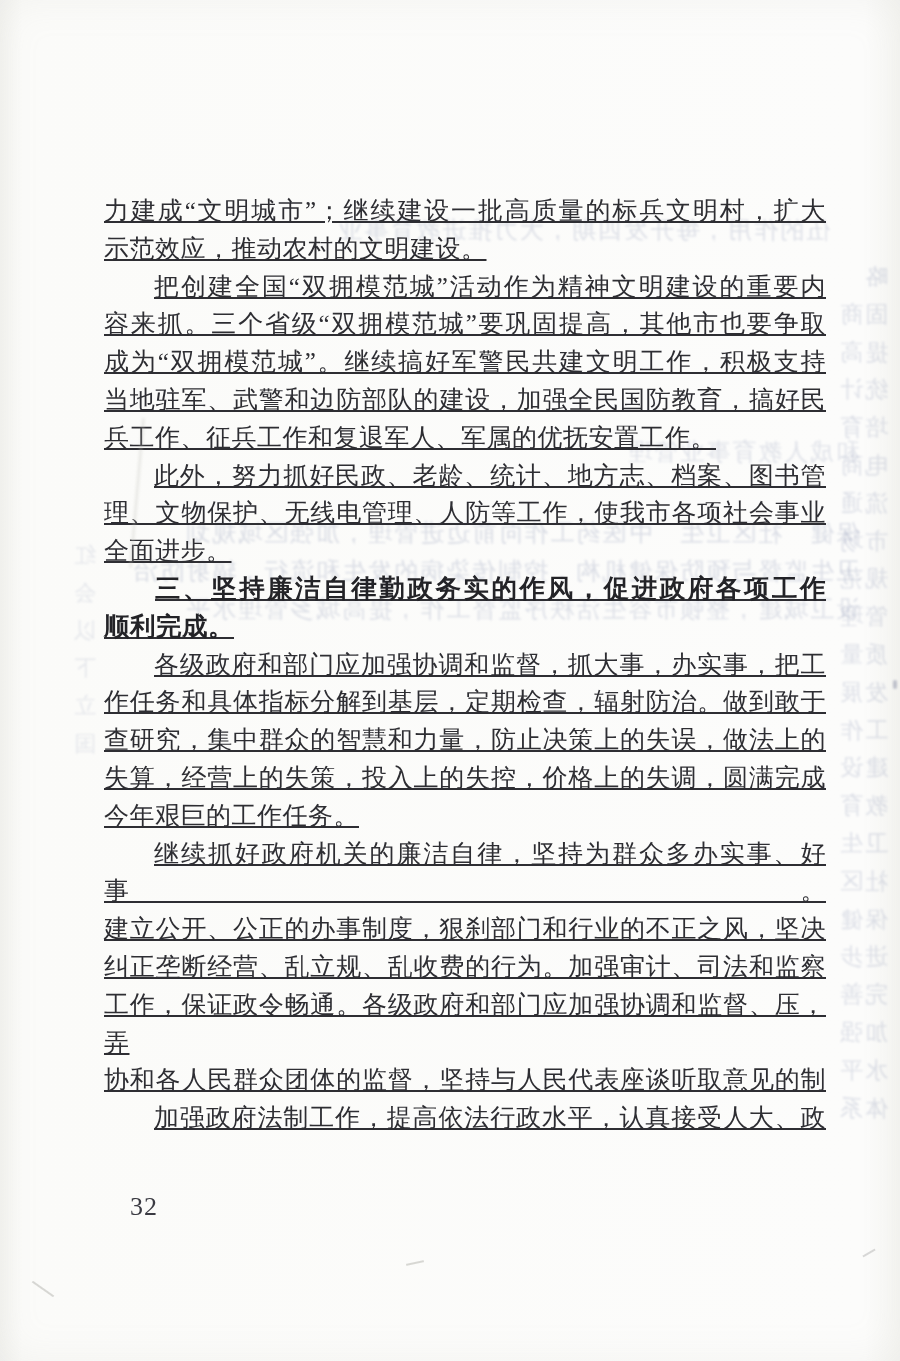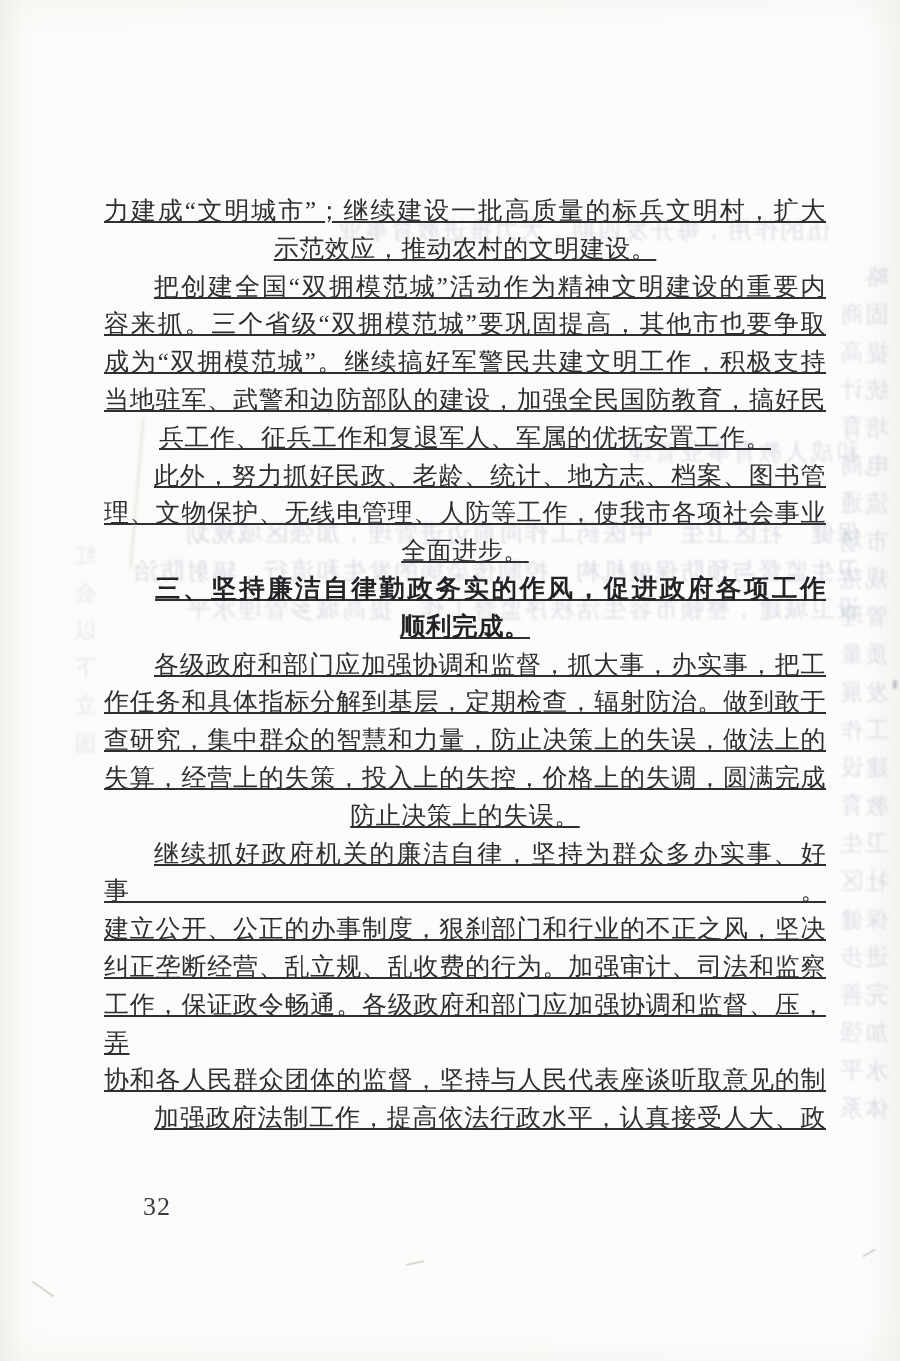--- a/index.html
+++ b/index.html
@@ -19,35 +19,35 @@
 
   
   .text-block {
     position: absolute;
     left: 104px; top: 192px; width: 722px;
     font-size: 25px; line-height: 37.8px;
     color: #2e2e33;
     letter-spacing: 0.5px;
     text-decoration: underline;
   }
-  .line { text-align: center; }
+  .line { text-align: left; }
   .line.full { text-align: justify; text-align-last: justify; }
   .line.indent { text-indent: 2em; }
   .heading {
     font-family: "Liberation Sans", sans-serif;
     font-weight: 700;
     color: #232327;
     margin: 34px 0 8px 0;
     font-size: 25.5px;
   }
   .para { margin: 0; }
 
   .page-number {
     position: absolute;
-    left: 143px; top: 1192px;
+    left: 130px; top: 1192px;
     font-size: 26px; color: #3a3a42;
     font-family: "Liberation Serif", serif;
     letter-spacing: 1px;
   }
 
   
   .ghost {
     position: absolute;
     transform: scaleX(-1);
     color: #64719a;
@@ -147,21 +147,21 @@
     <div class="para heading">
       <div class="line full indent">三、坚持廉洁自律勤政务实的作风，促进政府各项工作</div>
       <div class="line">顺利完成。</div>
     </div>
 
     <div class="para">
       <div class="line full indent">各级政府和部门应加强协调和监督，抓大事，办实事，把工</div>
       <div class="line full">作任务和具体指标分解到基层，定期检查，辐射防治。做到敢于</div>
       <div class="line full">查研究，集中群众的智慧和力量，防止决策上的失误，做法上的</div>
       <div class="line full">失算，经营上的失策，投入上的失控，价格上的失调，圆满完成</div>
-      <div class="line">防止决策上的失误。</div>
+      <div class="line">今年艰巨的工作任务。</div>
     </div>
 
     <div class="para">
       <div class="line full indent">继续抓好政府机关的廉洁自律，坚持为群众多办实事、好事。</div>
       <div class="line full">建立公开、公正的办事制度，狠刹部门和行业的不正之风，坚决</div>
       <div class="line full">纠正垄断经营、乱立规、乱收费的行为。加强审计、司法和监察</div>
       <div class="line full">工作，保证政令畅通。各级政府和部门应加强协调和监督、压，弄</div>
     </div>
 
     <div class="para">

